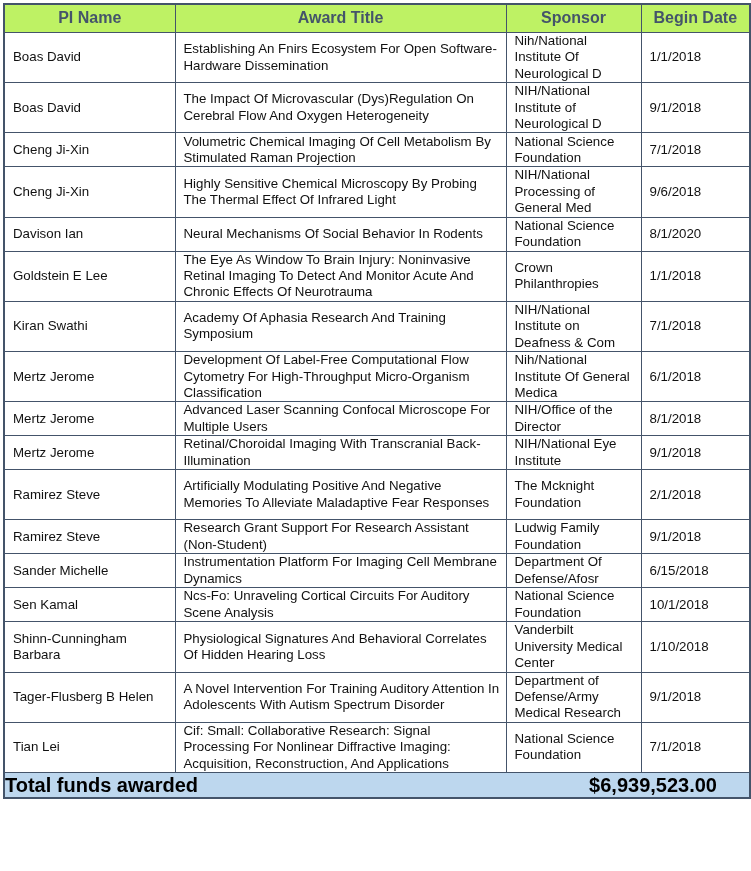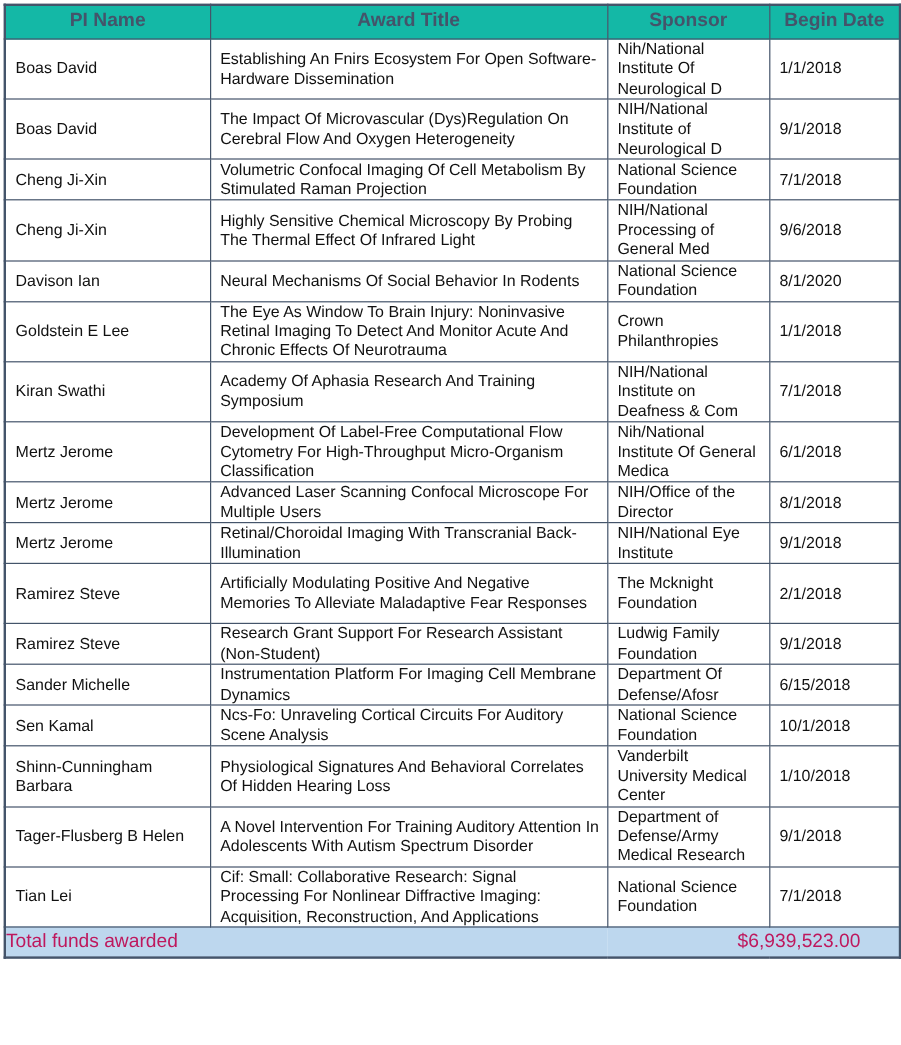--- a/index.html
+++ b/index.html
@@ -15,40 +15,40 @@
     border: 2px solid #44546a;
   }
   table.awards th, table.awards td {
     border: 1.5px solid #44546a;
     padding: 0 6px 0 8px;
     vertical-align: middle;
     line-height: 16.4px;
     text-align: left;
   }
   table.awards thead th {
-    background: #14b8a6;
+    background: #bef264;
     color: #44546a;
     font-weight: bold;
     font-size: 16px;
     text-align: center;
     height: 27px;
     padding: 0;
   }
   col.c1 { width: 171px; }
   col.c2 { width: 331px; }
   col.c3 { width: 135px; }
   col.c4 { width: 109px; }
   td.title { padding-left: 9px; }
   td.date { padding-left: 10px; }
   td.sponsor { padding-left: 9px; }
   tfoot td {
     background: #bdd7ee;
-    color: #be185d;
-    font-weight: normal;
-    font-size: 16px;
+    color: #000000;
+    font-weight: bold;
+    font-size: 20px;
     height: 24px;
     text-align: center;
   }
   tfoot td.total-label { border-right: none; padding-left: 0; }
   tfoot td.total-value { border-left: none; text-align: right; padding-right: 32px; }
 </style>
 </head>
 <body>
 
 <table class="awards">
@@ -74,21 +74,21 @@
         <td class="date">1/1/2018</td>
       </tr>
       <tr style="height: 50px;">
         <td class="pi">Boas David</td>
         <td class="title">The Impact Of Microvascular (Dys)Regulation On Cerebral Flow And Oxygen Heterogeneity</td>
         <td class="sponsor">NIH/National Institute of Neurological D</td>
         <td class="date">9/1/2018</td>
       </tr>
       <tr style="height: 34px;">
         <td class="pi">Cheng  Ji-Xin</td>
-        <td class="title">Volumetric Confocal Imaging Of Cell Metabolism By Stimulated Raman Projection</td>
+        <td class="title">Volumetric Chemical Imaging Of Cell Metabolism By Stimulated Raman Projection</td>
         <td class="sponsor">National Science Foundation</td>
         <td class="date">7/1/2018</td>
       </tr>
       <tr style="height: 50px;">
         <td class="pi">Cheng Ji-Xin</td>
         <td class="title">Highly Sensitive Chemical Microscopy By Probing The Thermal Effect Of Infrared Light</td>
         <td class="sponsor">NIH/National Processing of General Med</td>
         <td class="date">9/6/2018</td>
       </tr>
       <tr style="height: 34px;">

